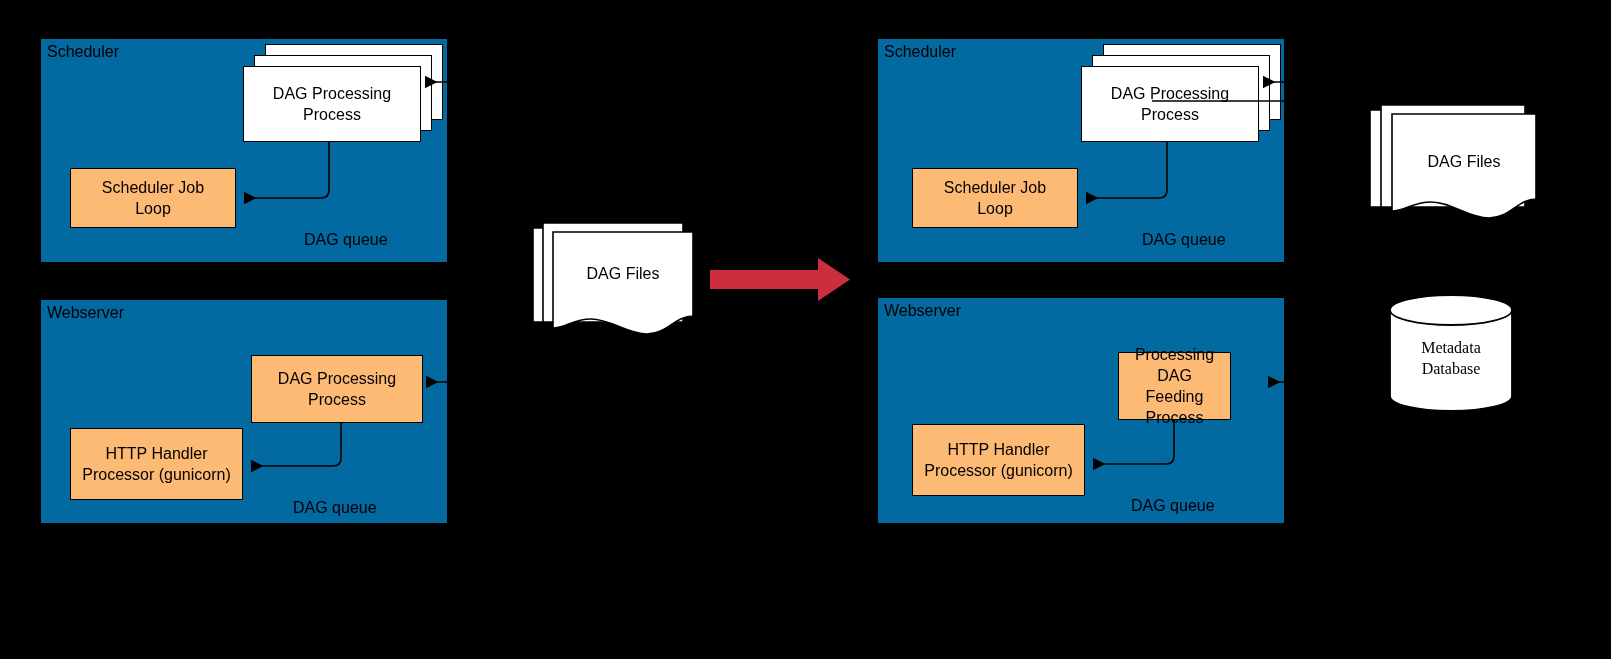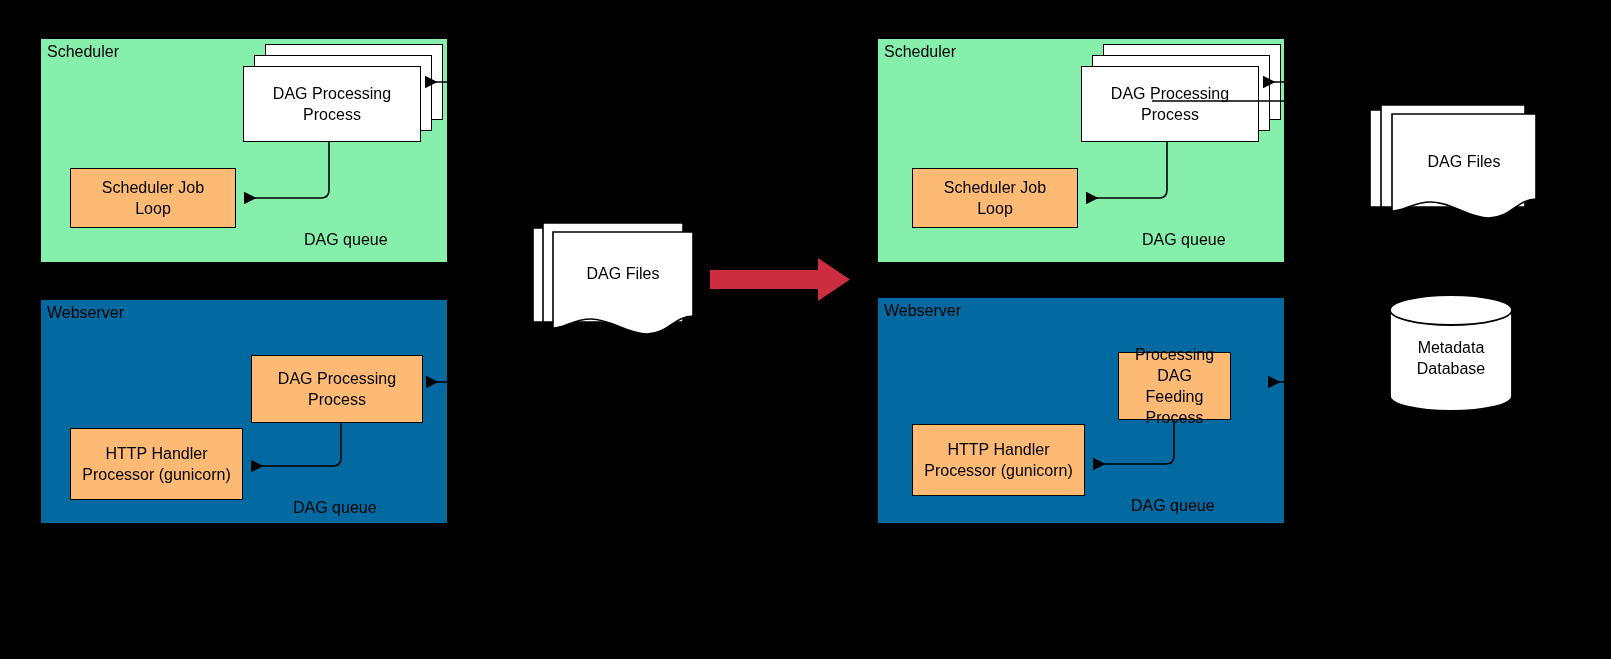--- a/index.html
+++ b/index.html
@@ -20,21 +20,21 @@
     background: #000000;
   }
   .abs { position: absolute; }
 
   
   .group-box {
     position: absolute;
     box-sizing: border-box;
     border: 1px solid #000000;
   }
-  .group-box.scheduler { background: #86efac; }
+  .group-box.scheduler { background: #0369a1; }
   .group-box.webserver { background: #0369a1; }
   .group-label {
     position: absolute;
     left: 6px;
     top: 4px;
     font-size: 16px;
     color: #000000;
     line-height: 18px;
     white-space: nowrap;
   }
@@ -103,21 +103,21 @@
   .doc-label {
     position: absolute;
     font-size: 16px;
     line-height: 19px;
     color: #000000;
     white-space: nowrap;
     text-align: center;
   }
 
   
-  .cylinder { position: absolute; }
+  .cylinder { position: absolute; font-family: Liberation Serif, serif; }
   .cylinder svg { display: block; }
   .cyl-label {
     position: absolute;
     width: 100%;
     text-align: center;
     font-size: 16px;
     line-height: 21px;
     color: #000000;
   }
 </style>

